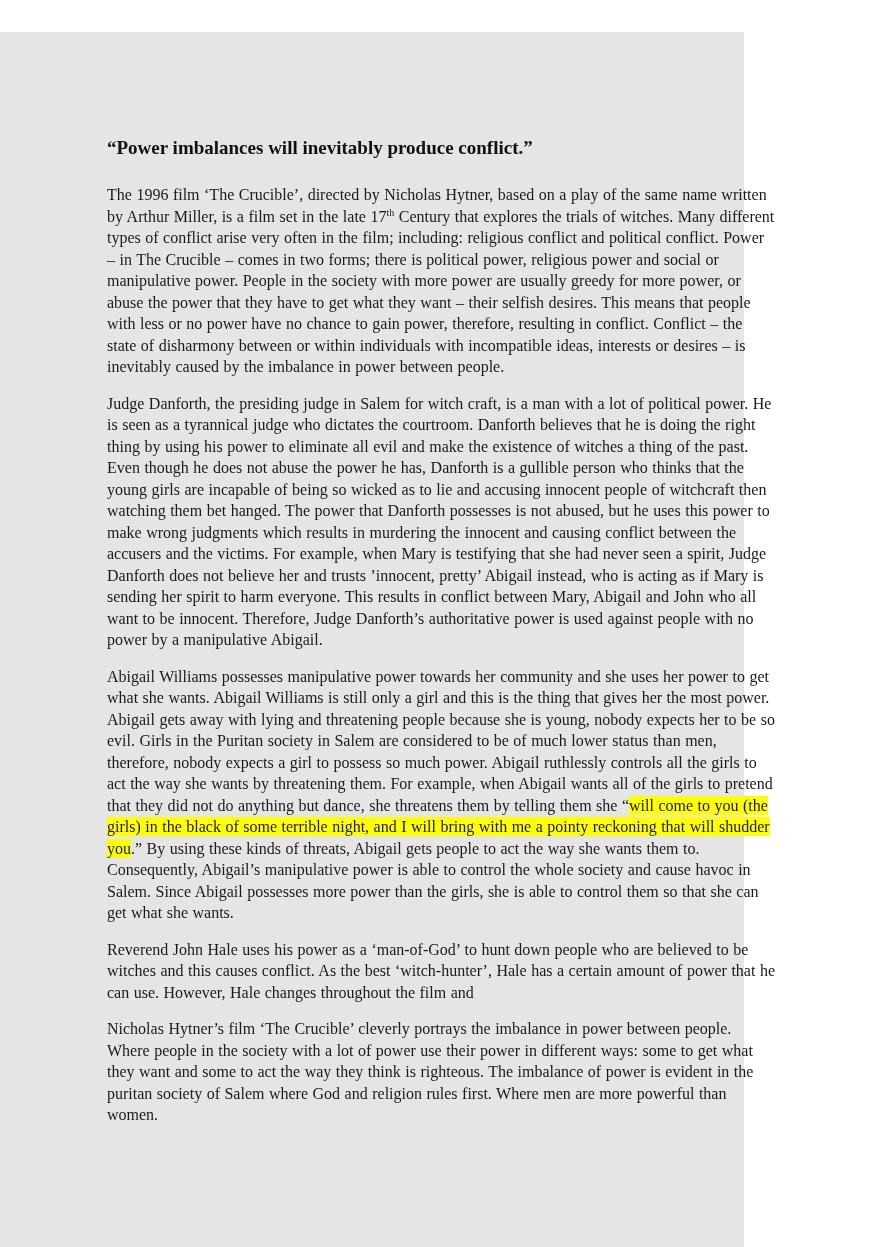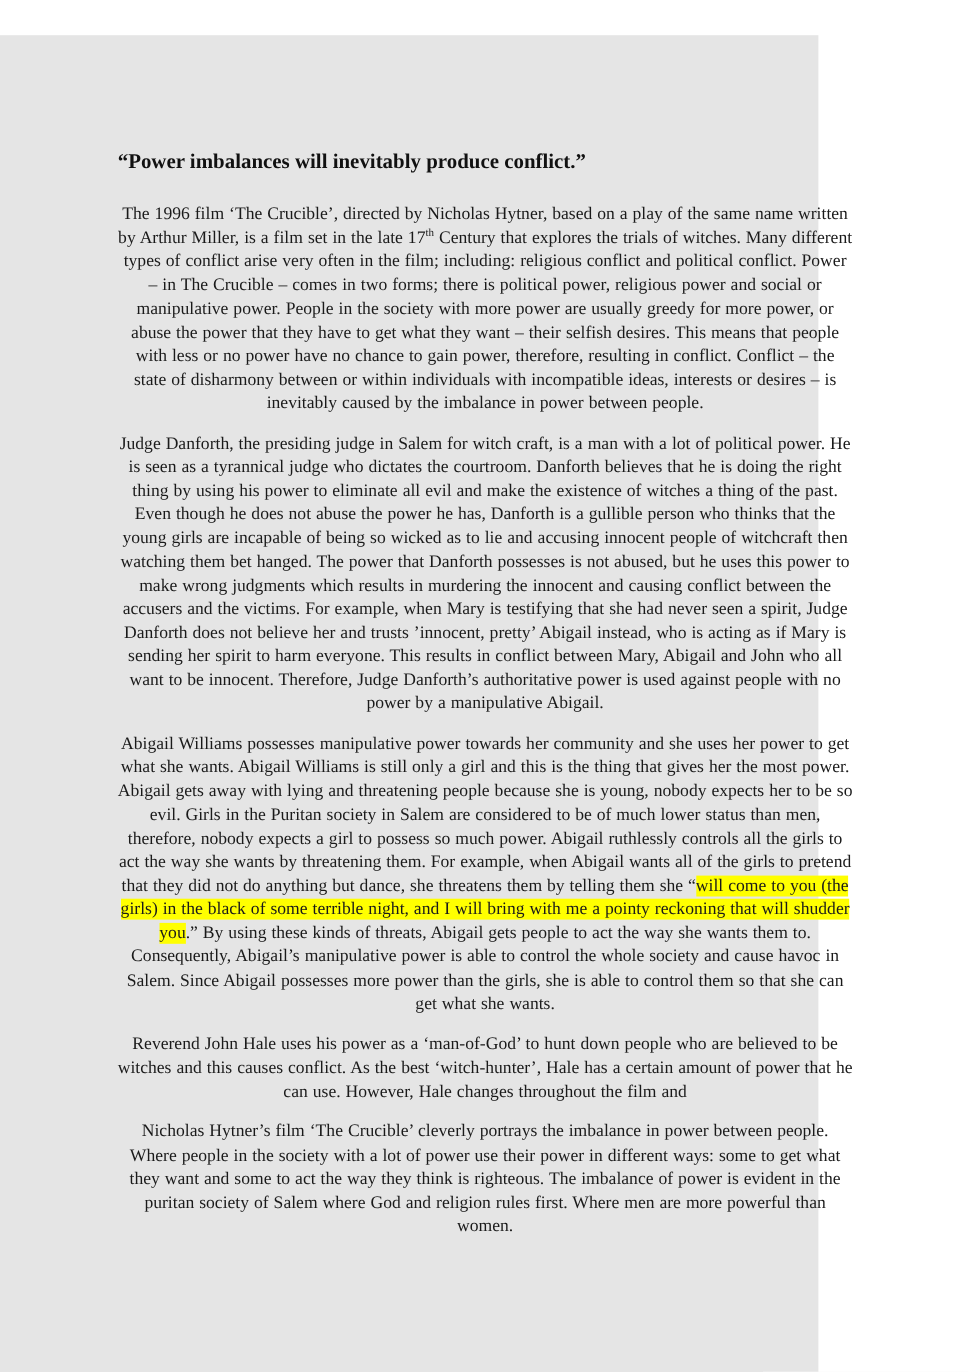--- a/index.html
+++ b/index.html
@@ -29,21 +29,21 @@
     font-size: 19px;
     font-weight: bold;
     margin: 0 0 24px 0;
     line-height: 24px;
     color: #111111;
   }
   .para {
     font-size: 16px;
     line-height: 21.5px;
     margin: 0 0 15px 0;
-    text-align: center;
+    text-align: left;
     word-spacing: 0.5px;
   }
   .para sup {
     font-size: 10px;
     line-height: 0;
     vertical-align: super;
   }
   mark.hl {
     background: #ffff00;
     color: #1a1a1a;

